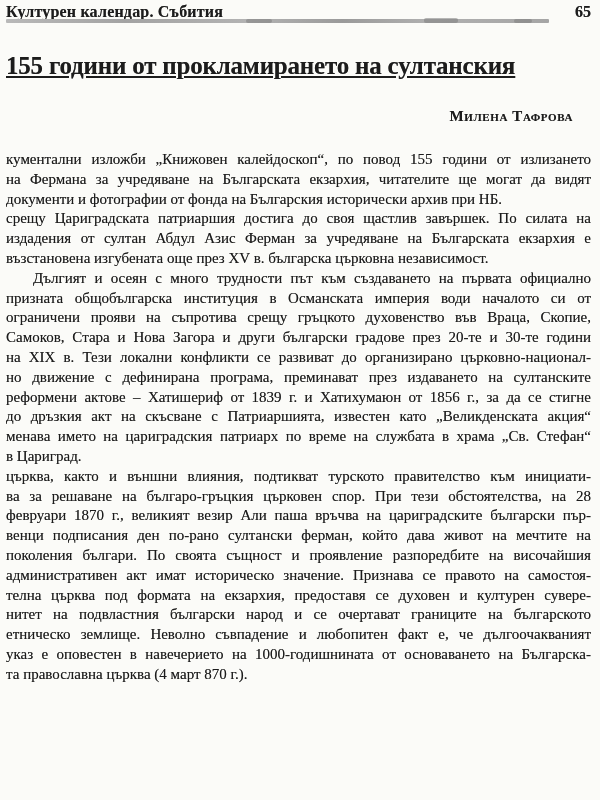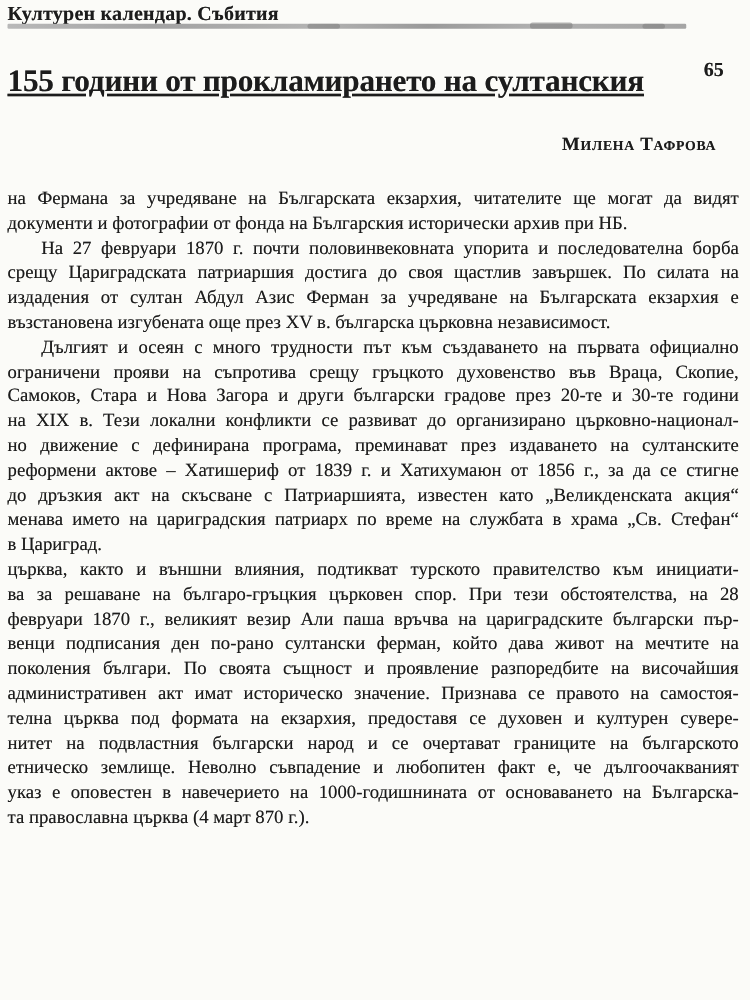--- a/index.html
+++ b/index.html
@@ -17,22 +17,22 @@
   }
   .page { width: 600px; height: 800px; padding: 3px 9px 0 6px; position: relative; }
 
   
   .running-header { position: relative; height: 22px; }
   .section-title {
     font-weight: 700; font-size: 16px; letter-spacing: 0.2px; line-height: 18px;
     display: inline-block;
   }
   .page-number {
-    position: absolute; right: 12px; top: 0;
-    font-weight: 700; font-size: 16px; line-height: 18px; margin-top: 45px;
+    position: absolute; right: 0; top: 0;
+    font-weight: 700; font-size: 16px; line-height: 18px;
   }
   .header-rule {
     position: absolute; left: 0; right: 42px; bottom: 2px; height: 4px;
     background: linear-gradient(90deg,#b9b9b9 0%,#a3a3a3 22%,#b3b3b3 45%,#9a9a9a 62%,#b0b0b0 78%,#a5a5a5 100%);
     border-radius: 1px;
   }
   .rule-smudge { position: absolute; bottom: 2px; height: 4px; background: #7e7e7e; opacity: .55; border-radius: 2px; }
   .rule-smudge.s1 { left: 240px; width: 26px; }
   .rule-smudge.s2 { left: 418px; width: 34px; height: 5px; }
   .rule-smudge.s3 { left: 508px; width: 18px; }
@@ -79,31 +79,32 @@
   </header>
 
   <h1 class="title" id="title">
       <div class="title-line">155 години от прокламирането на султанския</div>
     </h1>
 
   <div class="author">Милена Тафрова</div>
 
   <main class="article-body" id="article-body">
       <div class="para">
+        <div class="line">кументални изложби „Книжовен калейдоскоп“, по повод 155 години от излизането</div>
         <div class="line">на Фермана за учредяване на Българската екзархия, читателите ще могат да видят</div>
         <div class="line end">документи и фотографии от фонда на Българския исторически архив при НБ.</div>
       </div>
       <div class="para">
-        <div class="line first">На 27 февруари 1870 г. почти половинвековната упорита и последователна борба</div>
         <div class="line">срещу Цариградската патриаршия достига до своя щастлив завършек. По силата на</div>
         <div class="line">издадения от султан Абдул Азис Ферман за учредяване на Българската екзархия е</div>
         <div class="line end">възстановена изгубената още през XV в. българска църковна независимост.</div>
       </div>
       <div class="para">
         <div class="line first">Дългият и осеян с много трудности път към създаването на първата официално</div>
+        <div class="line">призната общобългарска институция в Османската империя води началото си от</div>
         <div class="line">ограничени прояви на съпротива срещу гръцкото духовенство във Враца, Скопие,</div>
         <div class="line">Самоков, Стара и Нова Загора и други български градове през 20-те и 30-те години</div>
         <div class="line">на XIX в. Тези локални конфликти се развиват до организирано църковно-национал-</div>
         <div class="line">но движение с дефинирана програма, преминават през издаването на султанските</div>
         <div class="line">реформени актове – Хатишериф от 1839 г. и Хатихумаюн от 1856 г., за да се стигне</div>
         <div class="line">до дръзкия акт на скъсване с Патриаршията, известен като „Великденската акция“</div>
         <div class="line">менава името на цариградския патриарх по време на службата в храма „Св. Стефан“</div>
         <div class="line end">в Цариград.</div>
       </div>
       <div class="para">

